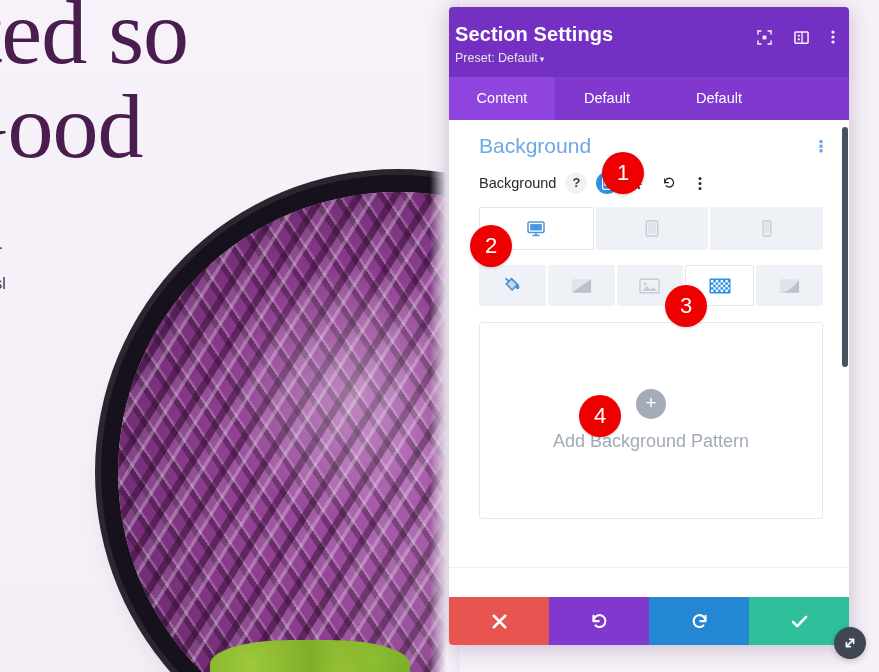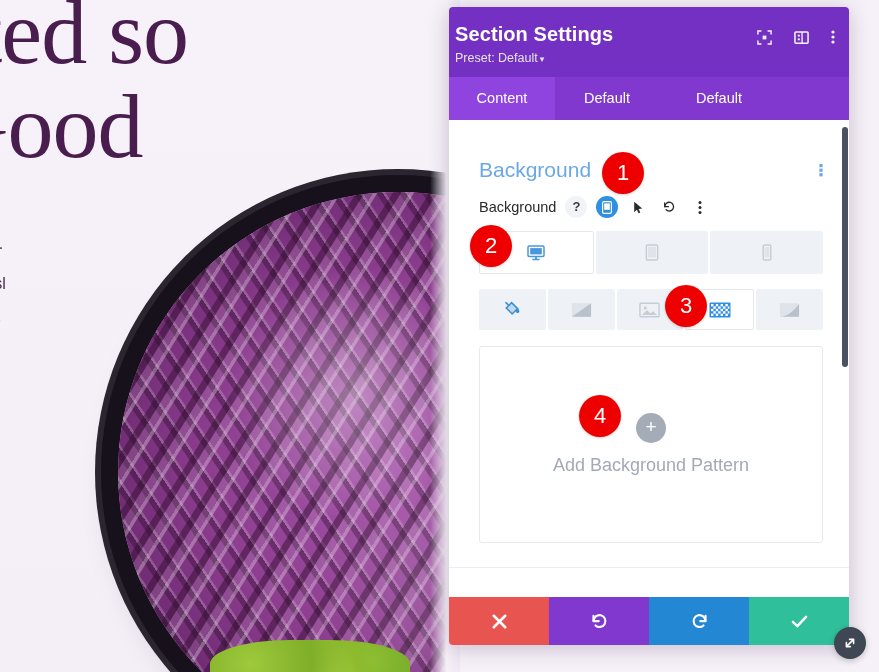--- a/index.html
+++ b/index.html
@@ -135,21 +135,21 @@
   .panel-tab:nth-child(2) { width: 104px; }
   .panel-tab:nth-child(3) { width: 120px; }
   .panel-tab.active { background: #8f44e0; }
 
   
   #panel-body {
     flex: 1;
     background: #ffffff;
     position: relative;
     overflow: hidden;
-    padding: 38px 26px 0 30px;
+    padding: 14px 26px 0 30px;
   }
 
   .section-head {
     display: flex; align-items: center; justify-content: space-between;
     margin-bottom: 14px;
   }
   #section-title {
     color: #6ba8e5;
     font-size: 21px;
     font-weight: normal;

